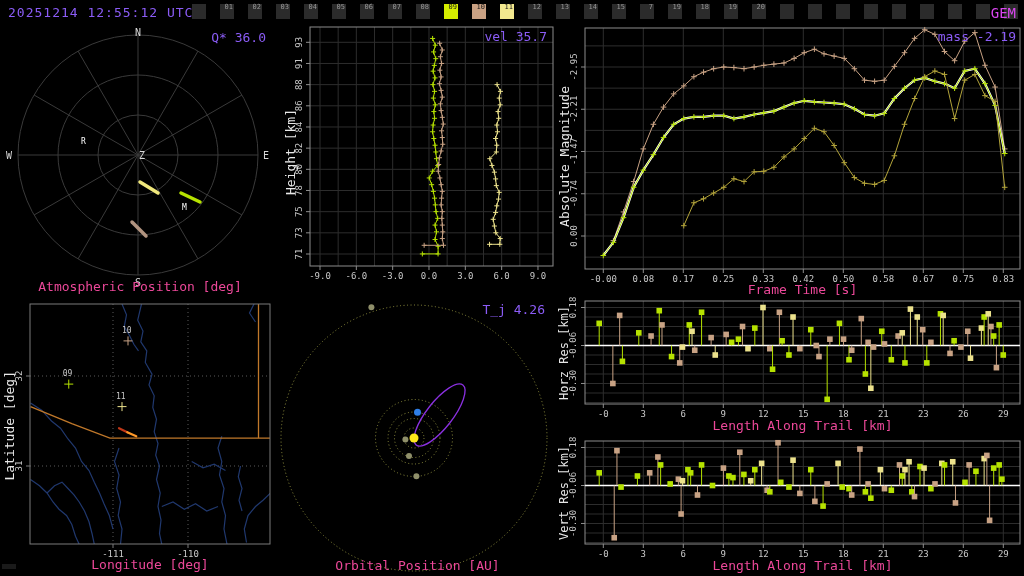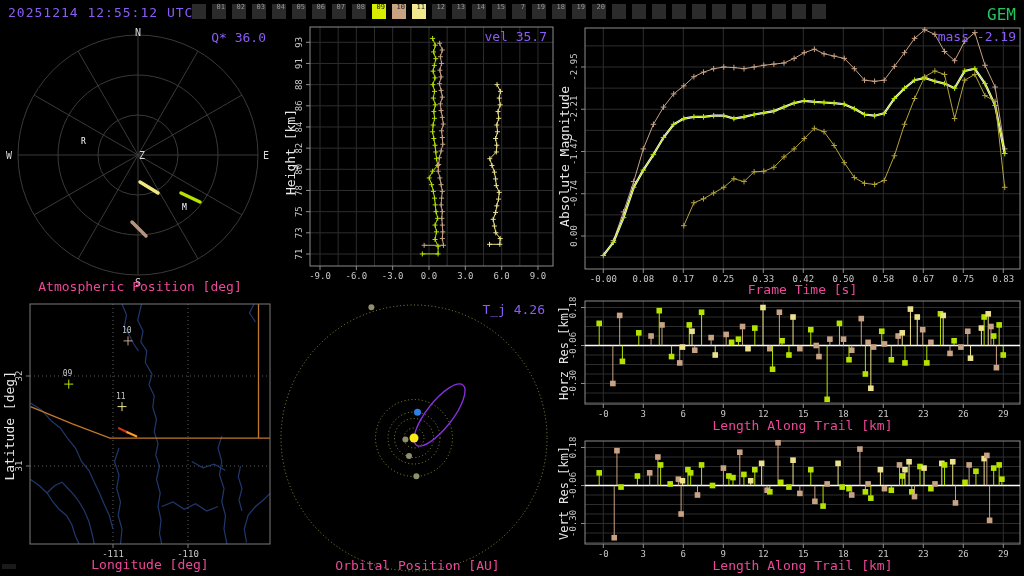--- a/index.html
+++ b/index.html
@@ -6,23 +6,23 @@
   html,body{background:#000}
   body{width:1024px;height:576px;overflow:hidden;font-family:"DejaVu Sans Mono",monospace;color:#e8e8e8}
   #screen{position:relative;width:1024px;height:576px;background:#000}
   .panel{position:absolute}
   .panel svg{position:absolute;left:0;top:0;display:block}
   .ptitle{position:absolute;font-size:13px;color:#8b5cf6;white-space:pre}
   .caption{position:absolute;font-size:13px;color:#ec4899;text-align:center;white-space:nowrap}
   .vlab{position:absolute;writing-mode:vertical-rl;transform:rotate(180deg);font-size:13px;color:#e8e8e8;white-space:nowrap}
   #topbar{position:absolute;left:0;top:0;width:1024px;height:24px;background:#000}
   #timestamp{position:absolute;left:8px;top:5px;font-size:13px;color:#8b5cf6;letter-spacing:1px}
-  #shower{position:absolute;right:8px;top:5px;font-size:16px;color:#22c55e}
+  #shower{position:absolute;right:8px;top:5px;font-size:14px;color:#d946ef}
   #frame-strip{position:absolute;left:192px;top:4px;display:flex}
-  .frame-box{position:relative;width:14px;height:15px;background:#2b2b2b;margin-right:6px;flex:0 0 14px}
+  .frame-box{position:relative;width:14px;height:15px;background:#2b2b2b;margin-right:14px;flex:0 0 14px}
   .frame-box span{position:absolute;top:-1px;right:1px;font-size:7px;line-height:8px;color:#969696}
   .frame-box.active span{color:#1a1a1a}
   #watermark{position:absolute;left:2px;top:268px;width:14px;height:5px;background:#1d1d1d;opacity:.9}
 </style>
 </head>
 <body>
 
 <div id="screen">
 
   <div id="topbar">

